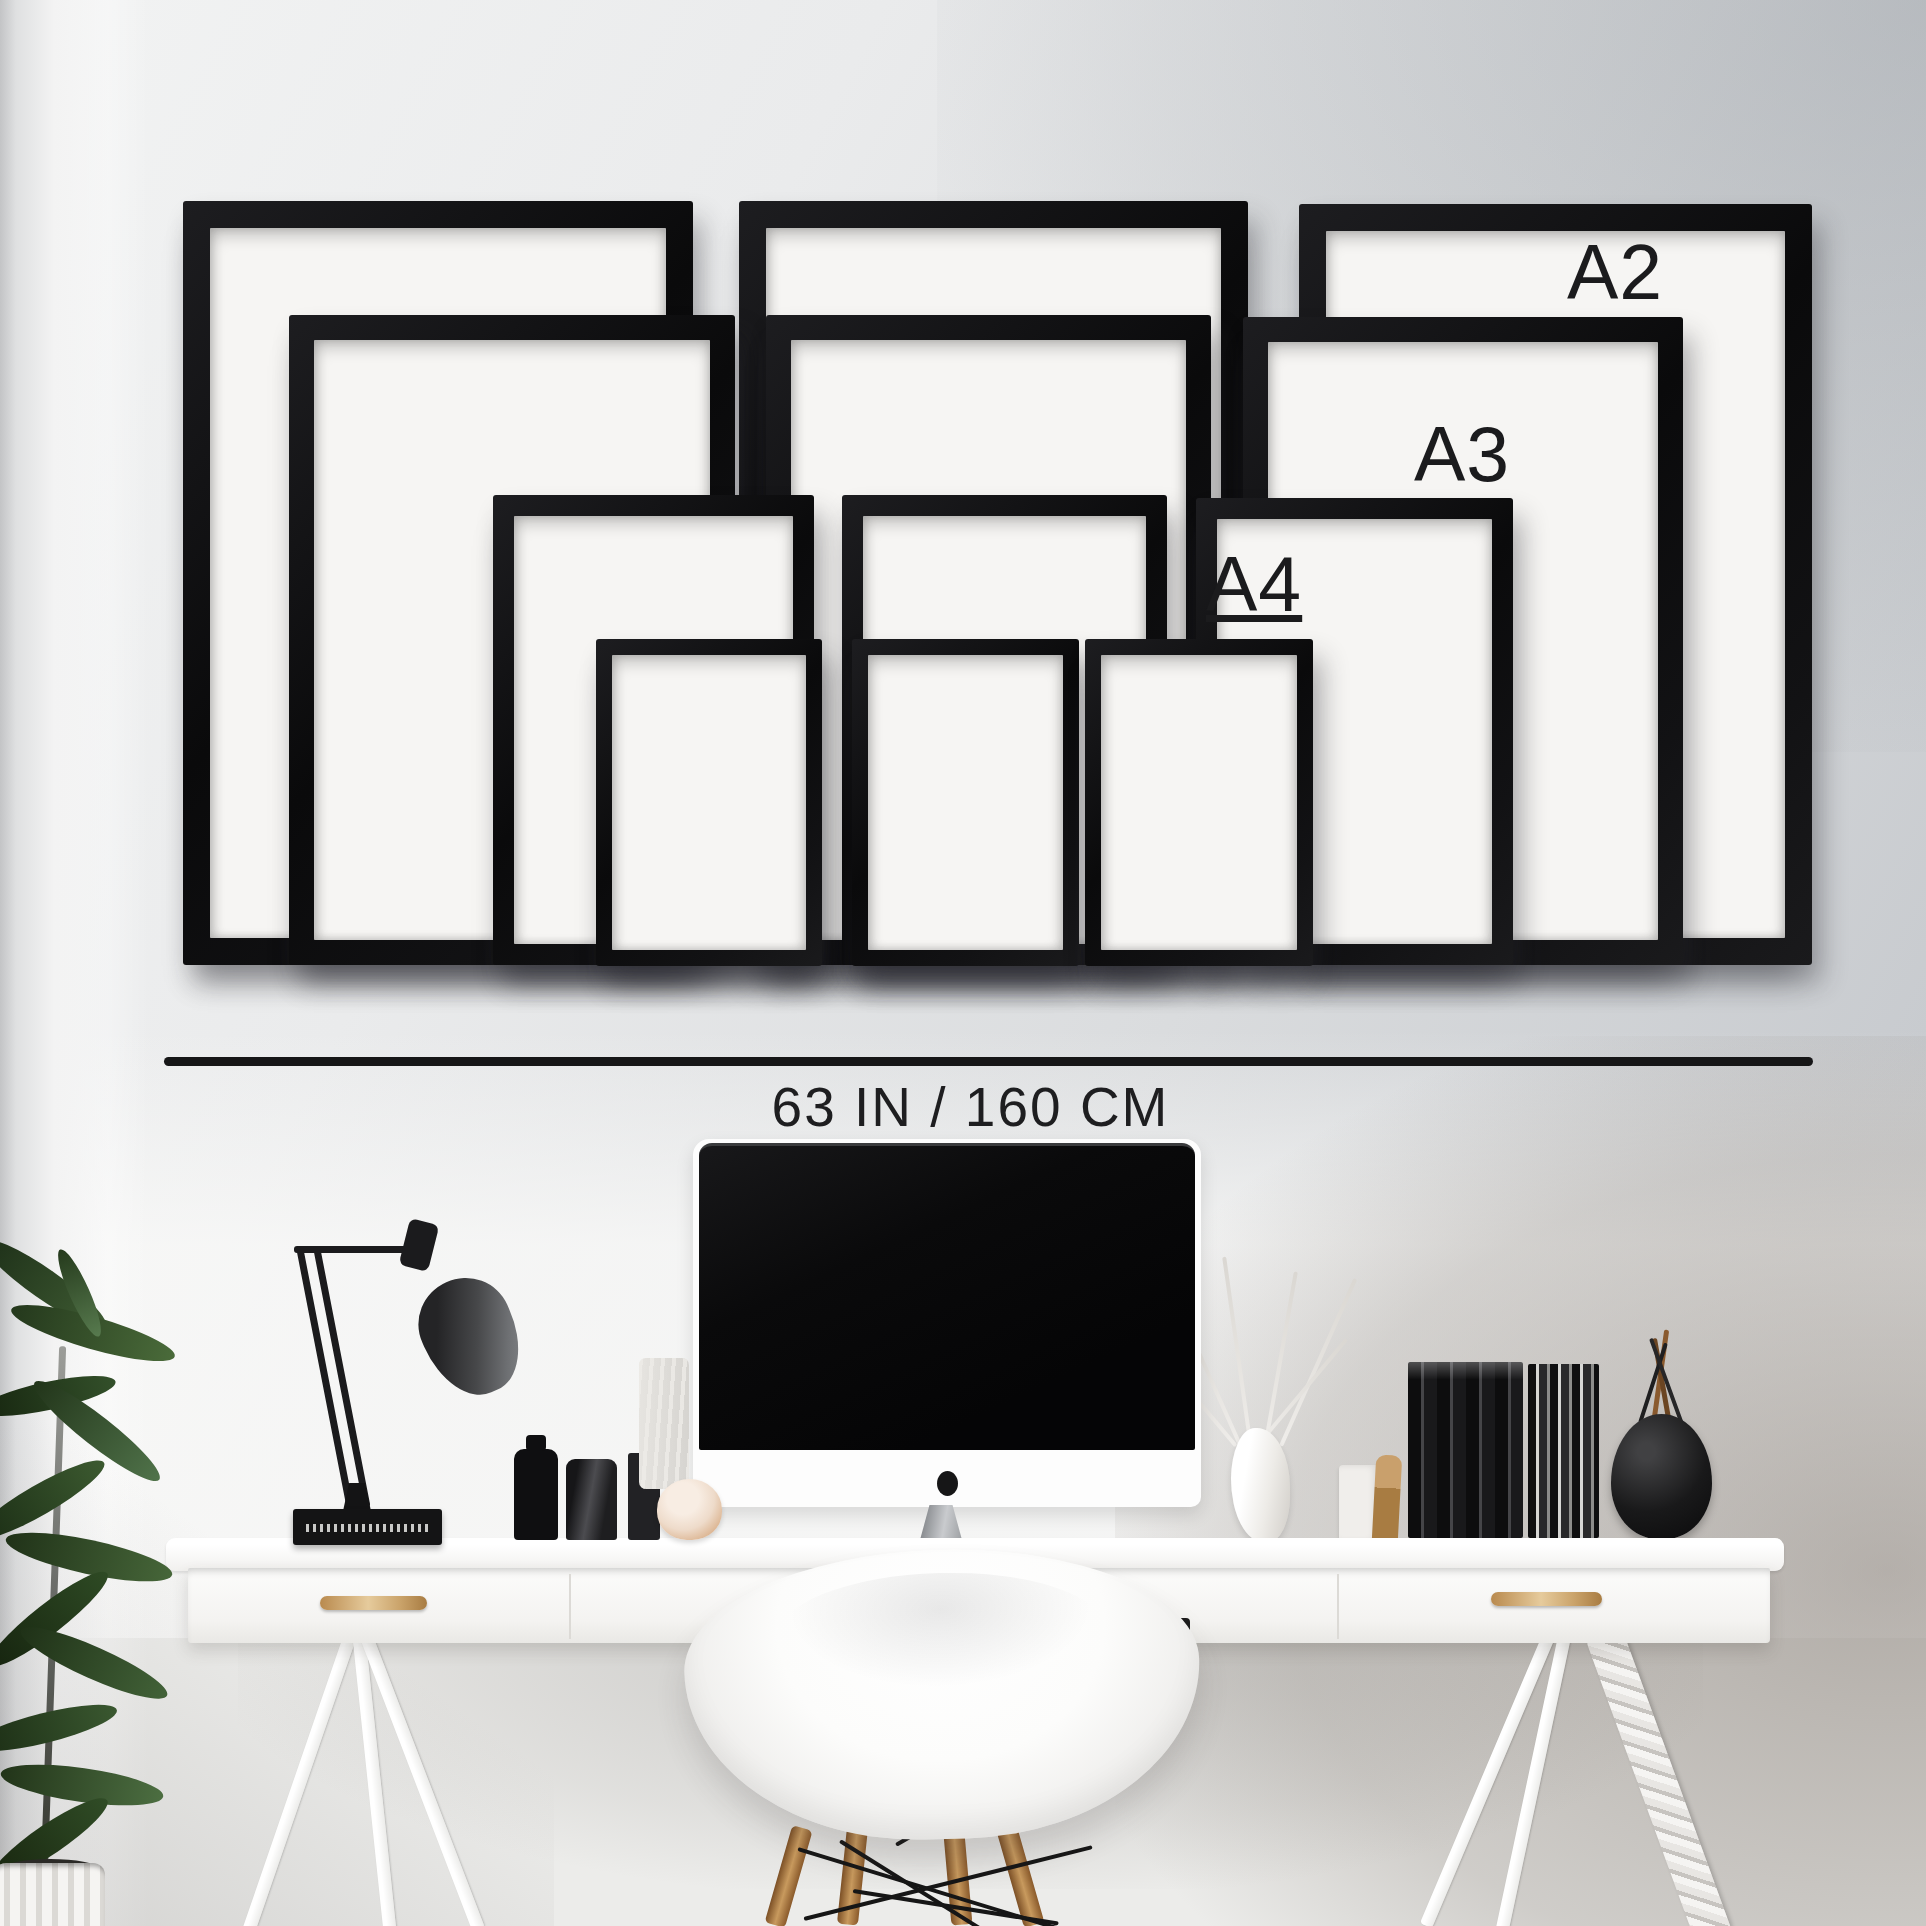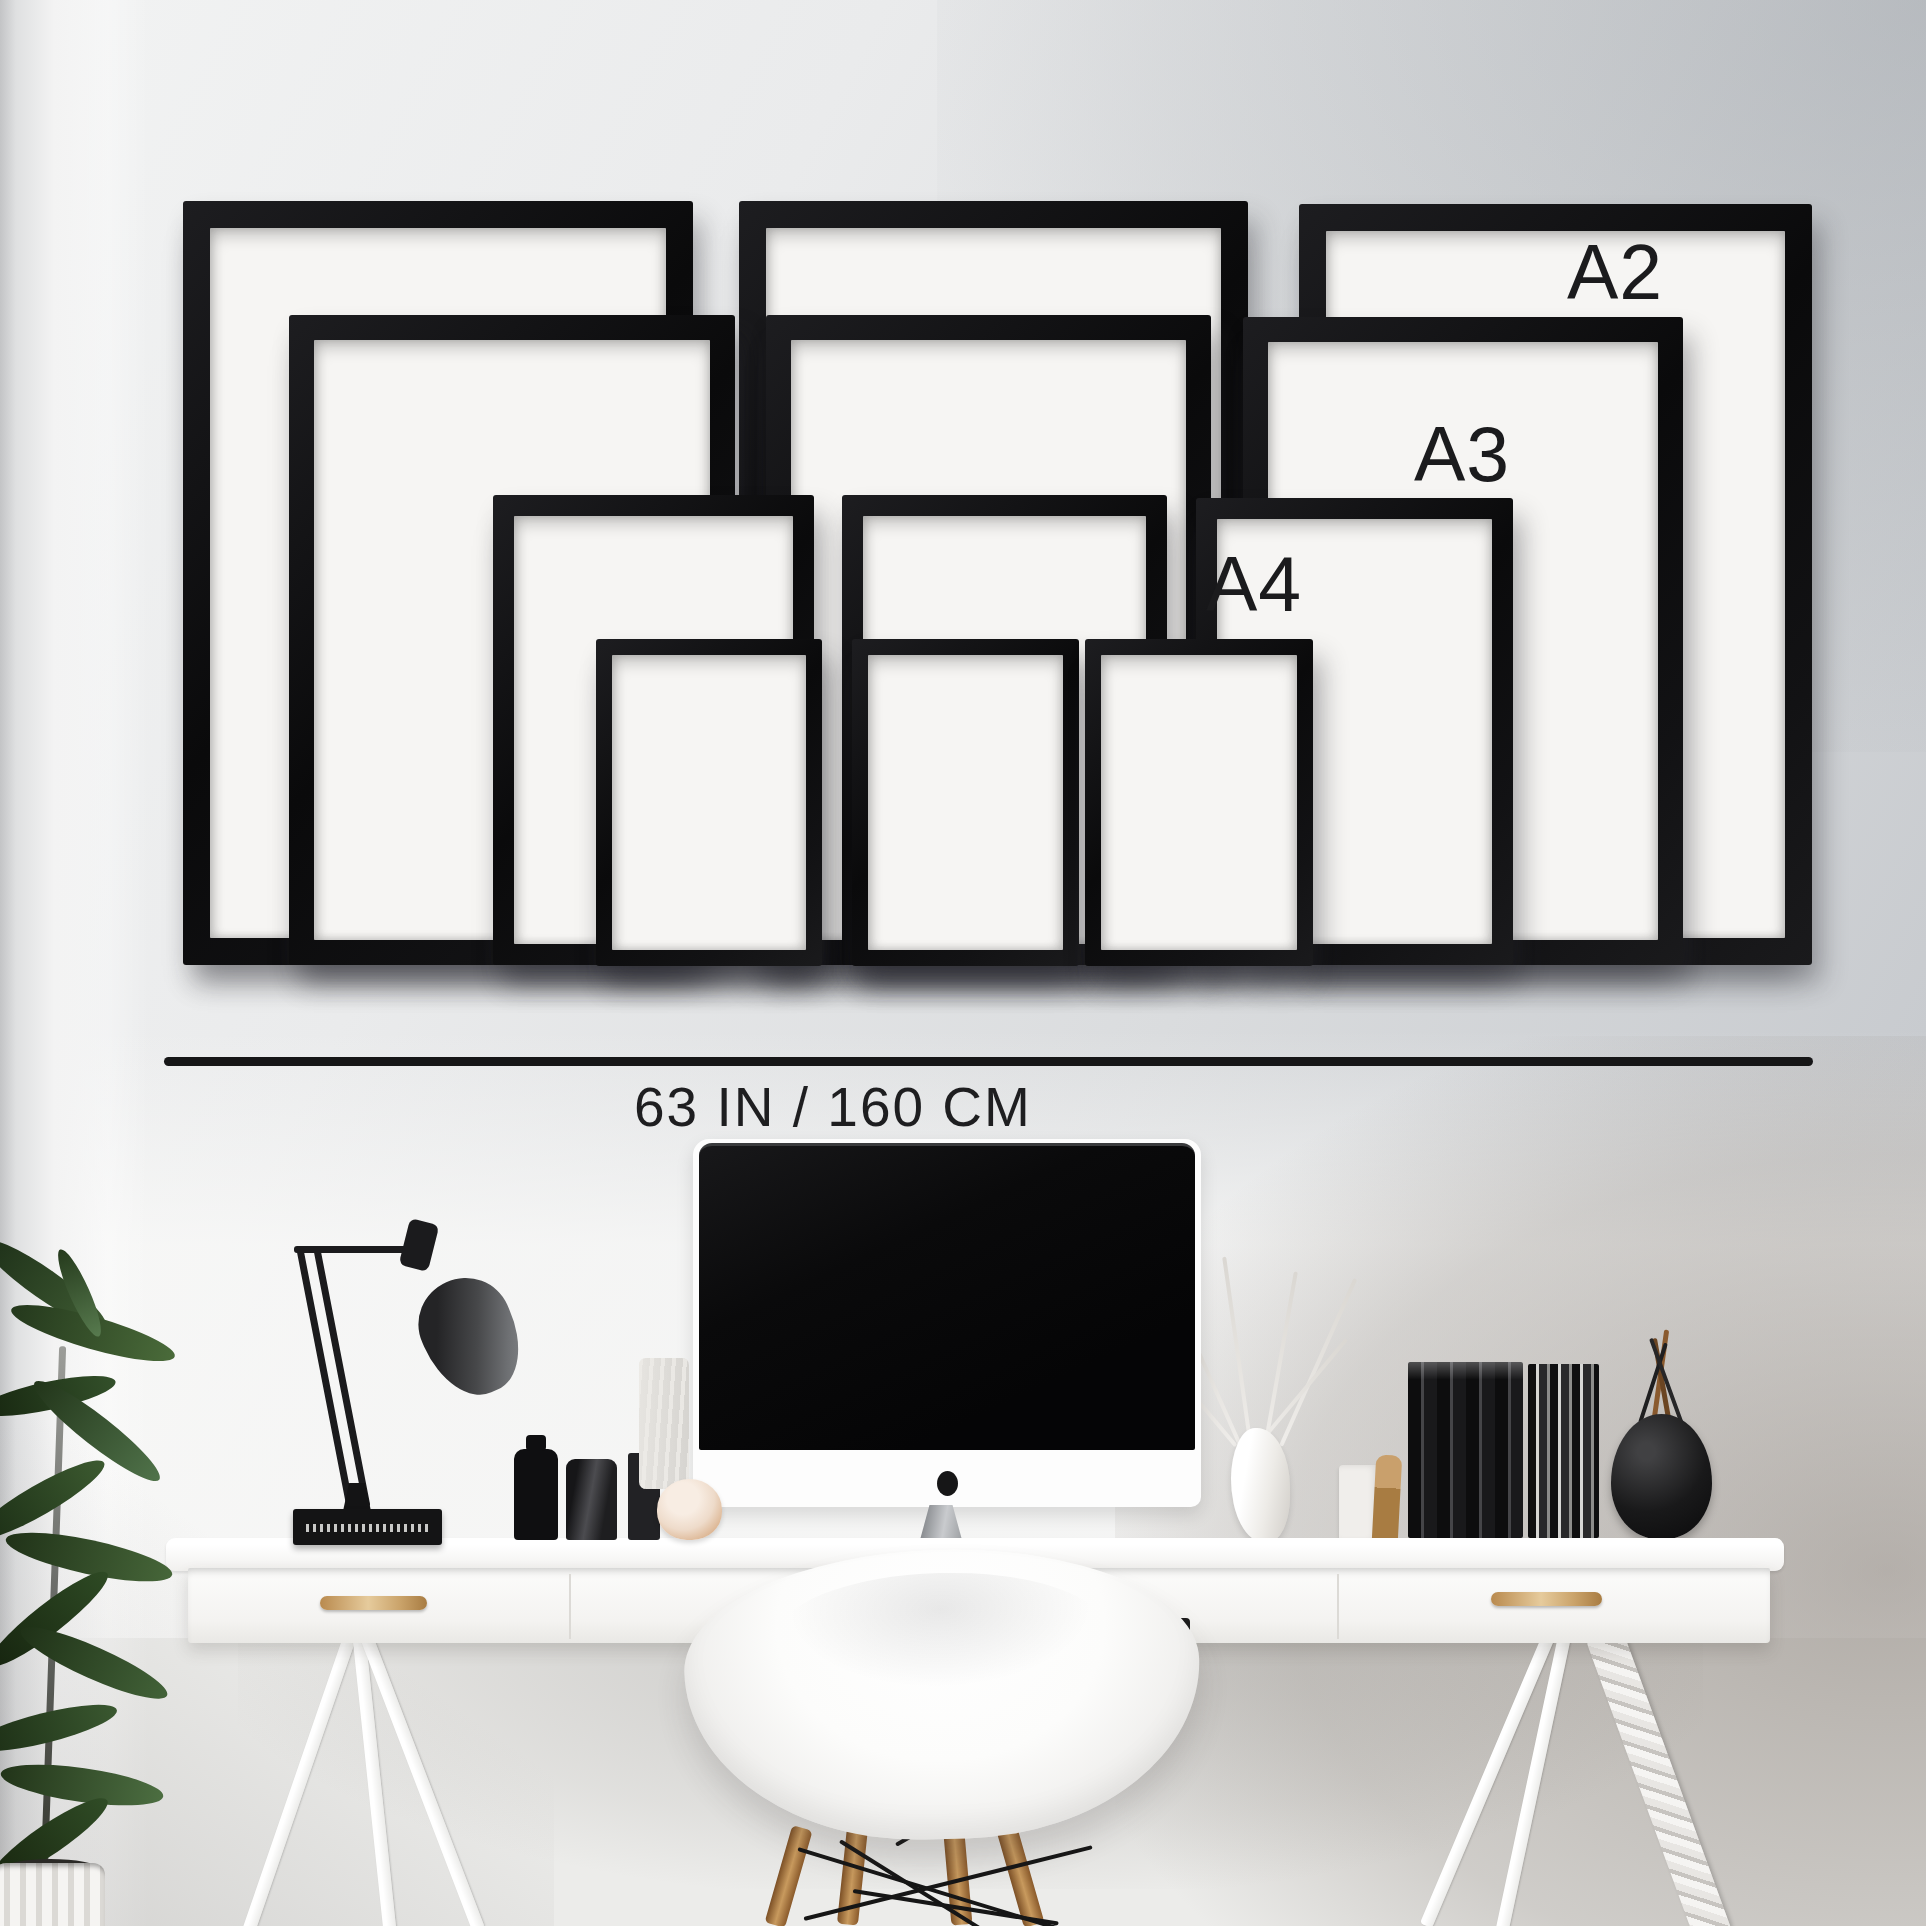--- a/index.html
+++ b/index.html
@@ -53,26 +53,26 @@
   #f10 { left:596px; top:639px; width:226px; height:327px; }
   #f11 { left:852px; top:639px; width:227px; height:327px; }
   #f12 { left:1085px; top:639px; width:228px; height:327px; }
 
   
   .size-label { position:absolute; z-index:15; color:#1b1b1d;
     font-size:77px; letter-spacing:1px; white-space:nowrap; line-height:1; }
   #label-largest { right:149px; top:117px; }
   #label-a2 { left:1567px; top:234px; }
   #label-a3 { left:1414px; top:416px; }
-  #label-a4 { left:1206px; top:546px; }
+  #label-a4 { left:1206px; top:546px;text-decoration:underline; }
 
   
   #measure-line { left:164px; top:1057px; width:1649px; height:9px;
     background:#161617; border-radius:5px; z-index:6; }
-  #measure-text { left:634px; top:1075px; width:673px; text-align:left;
+  #measure-text { left:634px; top:1075px; width:673px; text-align:center;
     font-size:55px; letter-spacing:2px; color:#1e1e20; z-index:6; white-space:nowrap; }
 
   
   #imac { z-index:22; }
   #imac-body { left:693px; top:1139px; width:508px; height:368px; background:#fdfdfd;
     border-radius:16px 16px 10px 10px; box-shadow:0 8px 18px rgba(0,0,0,0.12); }
   #imac-screen { left:699px; top:1143px; width:496px; height:307px;
     background:linear-gradient(155deg,#18181a 0%,#0a0a0b 35%,#050506 75%);
     border-radius:13px 13px 2px 2px; border-top:3px solid #3a3b3d; }
   #imac-logo { left:937px; top:1471px; width:21px; height:25px; background:#161617; border-radius:50%; }

